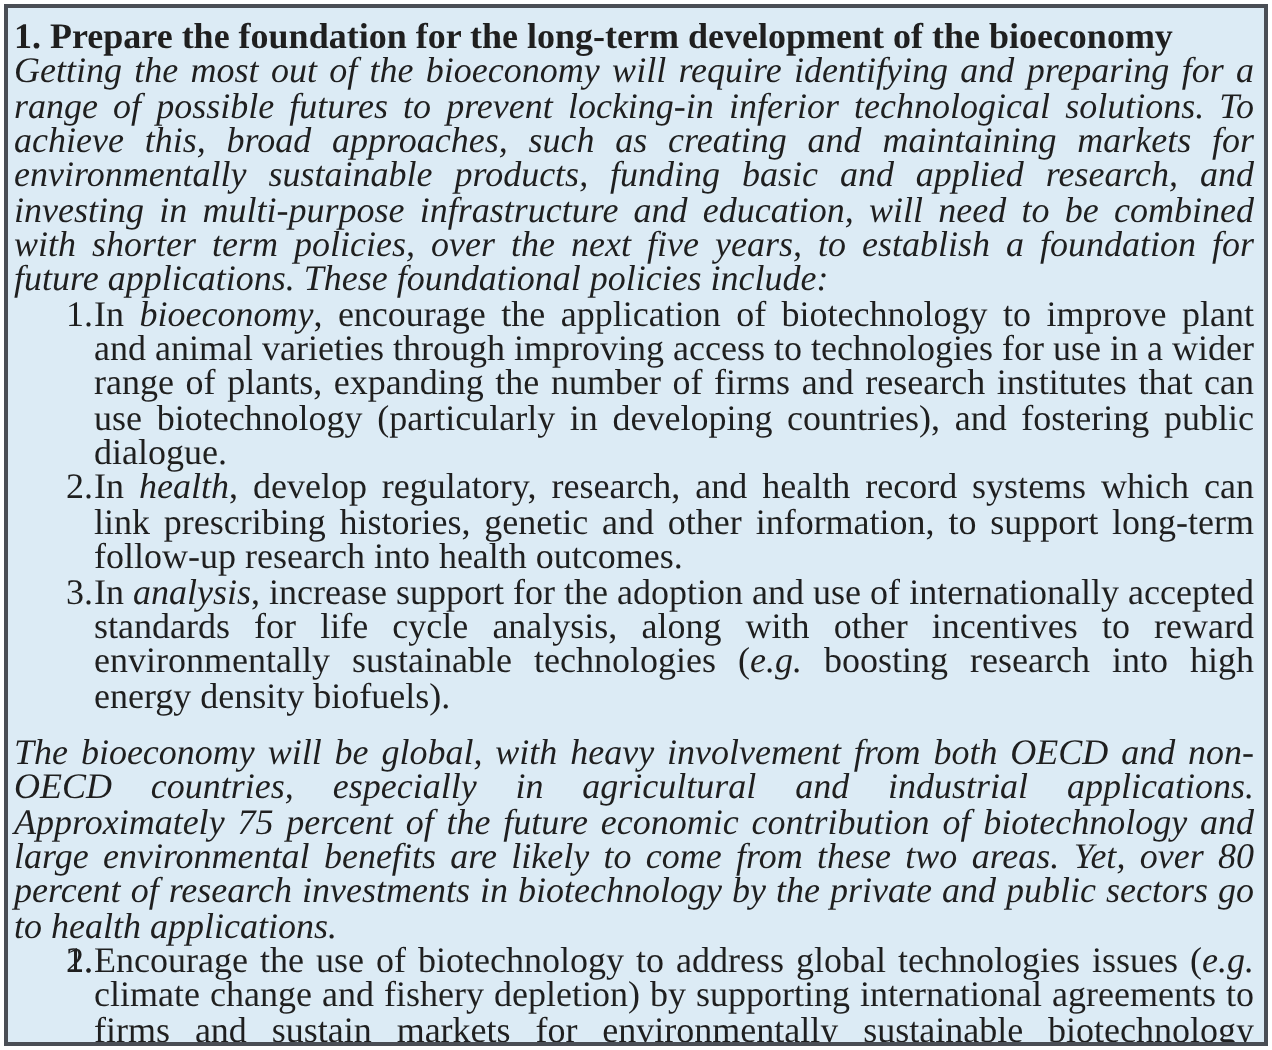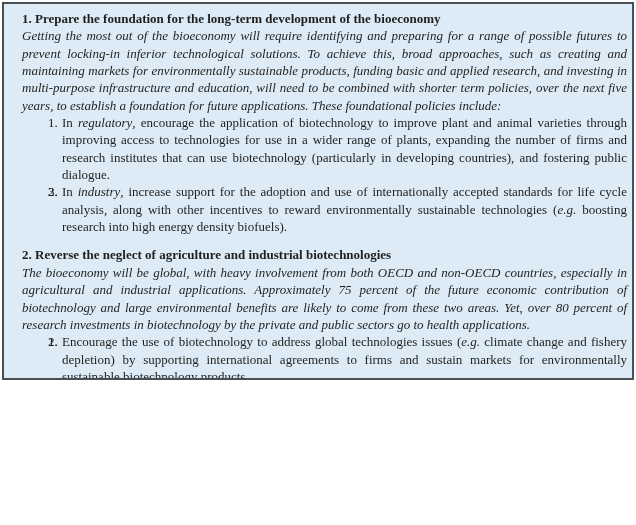--- a/index.html
+++ b/index.html
@@ -7,26 +7,26 @@
     padding: 0;
     width: 636px;
     height: 525px;
     background: #ffffff;
     font-family: "Liberation Serif", "DejaVu Serif", serif;
   }
   .box {
     box-sizing: border-box;
     margin: 2px;
     width: 632px;
-    height: 378px;
+    height: 521px;
     border: 2px solid var(--border, #4a4e55);
     background: var(--bg, #dcebf5);
     color: var(--text, #1f1f1f);
-    padding: 6px 5px 8px 18px;
-    font-size: 13px;
+    padding: 6px 5px 8px 3px;
+    font-size: 18px;
     line-height: 17.35px;
     text-align: justify;
     overflow: hidden;
   }
   .heading {
     font-size: inherit;
     line-height: inherit;
     font-weight: bold;
     margin: 0;
   }
@@ -56,37 +56,37 @@
 
 <div class="box">
 
   <section class="section-1">
     <h2 class="heading">1. Prepare the foundation for the long-term development of the bioeconomy</h2>
     <p class="intro">Getting the most out of the bioeconomy will require identifying and preparing for a range of possible futures to prevent locking-in inferior technological solutions. To achieve this, broad approaches, such as creating and maintaining markets for environmentally sustainable products, funding basic and applied research, and investing in multi-purpose infrastructure and education, will need to be combined with shorter term policies, over the next five years, to establish a foundation for future applications. These foundational policies include:</p>
     <div class="list">
 
       <div class="item">
         <span class="num">1.</span>
-        <span><span>In </span><i>regulatory</i><span>, encourage the application of biotechnology to improve plant and animal varieties through improving access to technologies for use in a wider range of plants, expanding the number of firms and research institutes that can use biotechnology (particularly in developing countries), and fostering public dialogue.</span></span>
+        <span><span>In </span><i>bioeconomy</i><span>, encourage the application of biotechnology to improve plant and animal varieties through improving access to technologies for use in a wider range of plants, expanding the number of firms and research institutes that can use biotechnology (particularly in developing countries), and fostering public dialogue.</span></span>
       </div>
 
       <div class="item">
         <span class="num">2.</span>
+        <span><span>In </span><i>health</i><span>, develop regulatory, research, and health record systems which can link prescribing histories, genetic and other information, to support long-term follow-up research into health outcomes.</span></span>
       </div>
 
       <div class="item">
         <span class="num">3.</span>
-        <span><span>In </span><i>industry</i><span>, increase support for the adoption and use of internationally accepted standards for life cycle analysis, along with other incentives to reward environmentally sustainable technologies (</span><i>e.g.</i><span> boosting research into high energy density biofuels).</span></span>
+        <span><span>In </span><i>analysis</i><span>, increase support for the adoption and use of internationally accepted standards for life cycle analysis, along with other incentives to reward environmentally sustainable technologies (</span><i>e.g.</i><span> boosting research into high energy density biofuels).</span></span>
       </div>
 
     </div>
   </section>
 
   <section class="section-2">
-    <h2 class="heading">2. Reverse the neglect of agriculture and industrial biotechnologies</h2>
     <p class="intro">The bioeconomy will be global, with heavy involvement from both OECD and non-OECD countries, especially in agricultural and industrial applications. Approximately 75 percent of the future economic contribution of biotechnology and large environmental benefits are likely to come from these two areas. Yet, over 80 percent of research investments in biotechnology by the private and public sectors go to health applications.</p>
     <div class="list">
 
       <div class="item">
         <span class="num">1.</span>
       </div>
 
       <div class="item">
         <span class="num">2.</span>
         <span><span>Encourage the use of biotechnology to address global technologies issues (</span><i>e.g.</i><span> climate change and fishery depletion) by supporting international agreements to firms and sustain markets for environmentally sustainable biotechnology products.</span></span>

